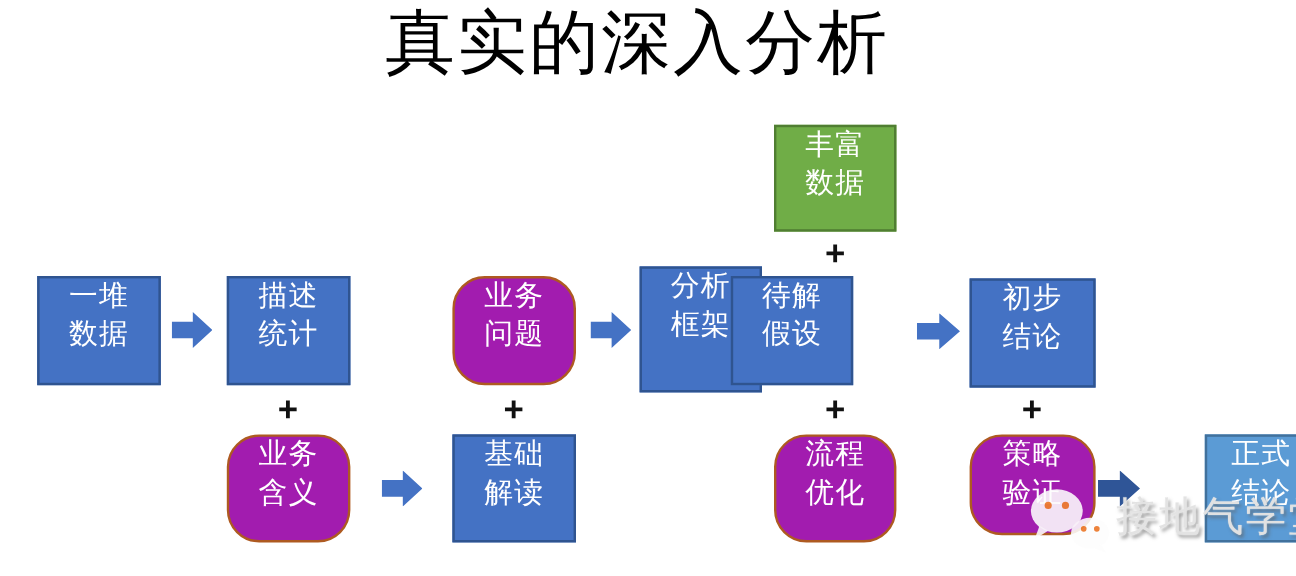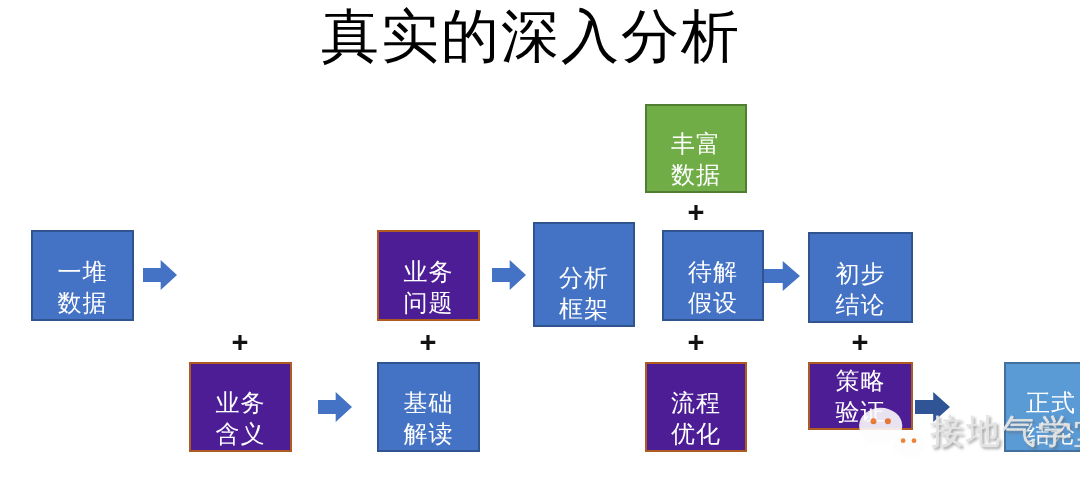--- a/index.html
+++ b/index.html
@@ -6,29 +6,29 @@
   .stage{
     position:relative;width:1080px;height:480px;background:#ffffff;overflow:hidden;
     font-family:"Liberation Sans","DejaVu Sans",sans-serif;
   }
   .title{
     position:absolute;top:4px;left:0;width:1062px;text-align:center;
     font-size:58px;font-weight:400;color:#000;letter-spacing:2px;line-height:1.1;
     white-space:nowrap;
   }
   .node{
-    position:absolute;display:flex;align-items:flex-end;justify-content:center;
-    box-sizing:border-box;border:2px solid transparent;
+    position:absolute;display:flex;align-items:flex-start;justify-content:center;
+    box-sizing:border-box;border:2px solid transparent;font-family:Liberation Serif, serif;
   }
   .node-label{
     white-space:pre-line;text-align:center;color:#ffffff;
     font-size:24px;line-height:1.32;letter-spacing:1px;
   }
   .blue      {background:#4472C4;border-color:#2F5490;}
-  .orange    {background:#4c1d95;border-color:#AE5A21;}
+  .orange    {background:#a21caf;border-color:#AE5A21;border-radius:27px;}
   .green     {background:#70AD47;border-color:#507E32;}
   .lightblue {background:#5B9BD5;border-color:#41719C;}
   .arrow{
     position:absolute;
     clip-path:polygon(0% 27%, 52% 27%, 52% 0%, 100% 50%, 52% 100%, 52% 73%, 0% 73%);
     background:#4472C4;
   }
   .arrow.dark{background:#2F5597;}
   .plus{
     position:absolute;transform:translate(-50%,-50%);
@@ -57,34 +57,38 @@
 数据</span>
   </div>
 
   <div class="node blue" style="left:31px;top:230px;width:103px;height:91px">
     <span class="node-label">一堆
 数据</span>
   </div>
 
   <div class="arrow" style="left:143px;top:260px;width:34px;height:30px"></div>
 
+  <div class="node blue" style="left:189px;top:230px;width:103px;height:91px">
+    <span class="node-label">描述
+统计</span>
+  </div>
 
   <div class="node orange" style="left:377px;top:230px;width:103px;height:91px">
     <span class="node-label">业务
 问题</span>
   </div>
 
   <div class="arrow" style="left:492px;top:260px;width:34px;height:30px"></div>
 
   <div class="node blue" style="left:533px;top:222px;width:102px;height:105px">
     <span class="node-label">分析
 框架</span>
   </div>
 
-  <div class="node blue" style="left:662px;top:230px;width:102px;height:91px">
+  <div class="node blue" style="left:609px;top:230px;width:102px;height:91px">
     <span class="node-label">待解
 假设</span>
   </div>
 
   <div class="arrow" style="left:764px;top:261px;width:36px;height:30px"></div>
 
   <div class="node blue" style="left:808px;top:232px;width:105px;height:91px">
     <span class="node-label">初步
 结论</span>
   </div>
@@ -99,21 +103,21 @@
   <div class="node orange" style="left:645px;top:362px;width:102px;height:90px">
     <span class="node-label">流程
 优化</span>
   </div>
 
   <div class="node blue" style="left:377px;top:362px;width:103px;height:90px">
     <span class="node-label">基础
 解读</span>
   </div>
 
-  <div class="node orange" style="left:808px;top:362px;width:105px;height:68px">
+  <div class="node orange" style="left:808px;top:362px;width:105px;height:84px">
     <span class="node-label">策略
 验证</span>
   </div>
 
   <div class="arrow dark" style="left:915px;top:392px;width:35px;height:30px"></div>
 
   <div class="node lightblue" style="left:1004px;top:362px;width:94px;height:90px">
     <span class="node-label">正式
 结论</span>
   </div>

